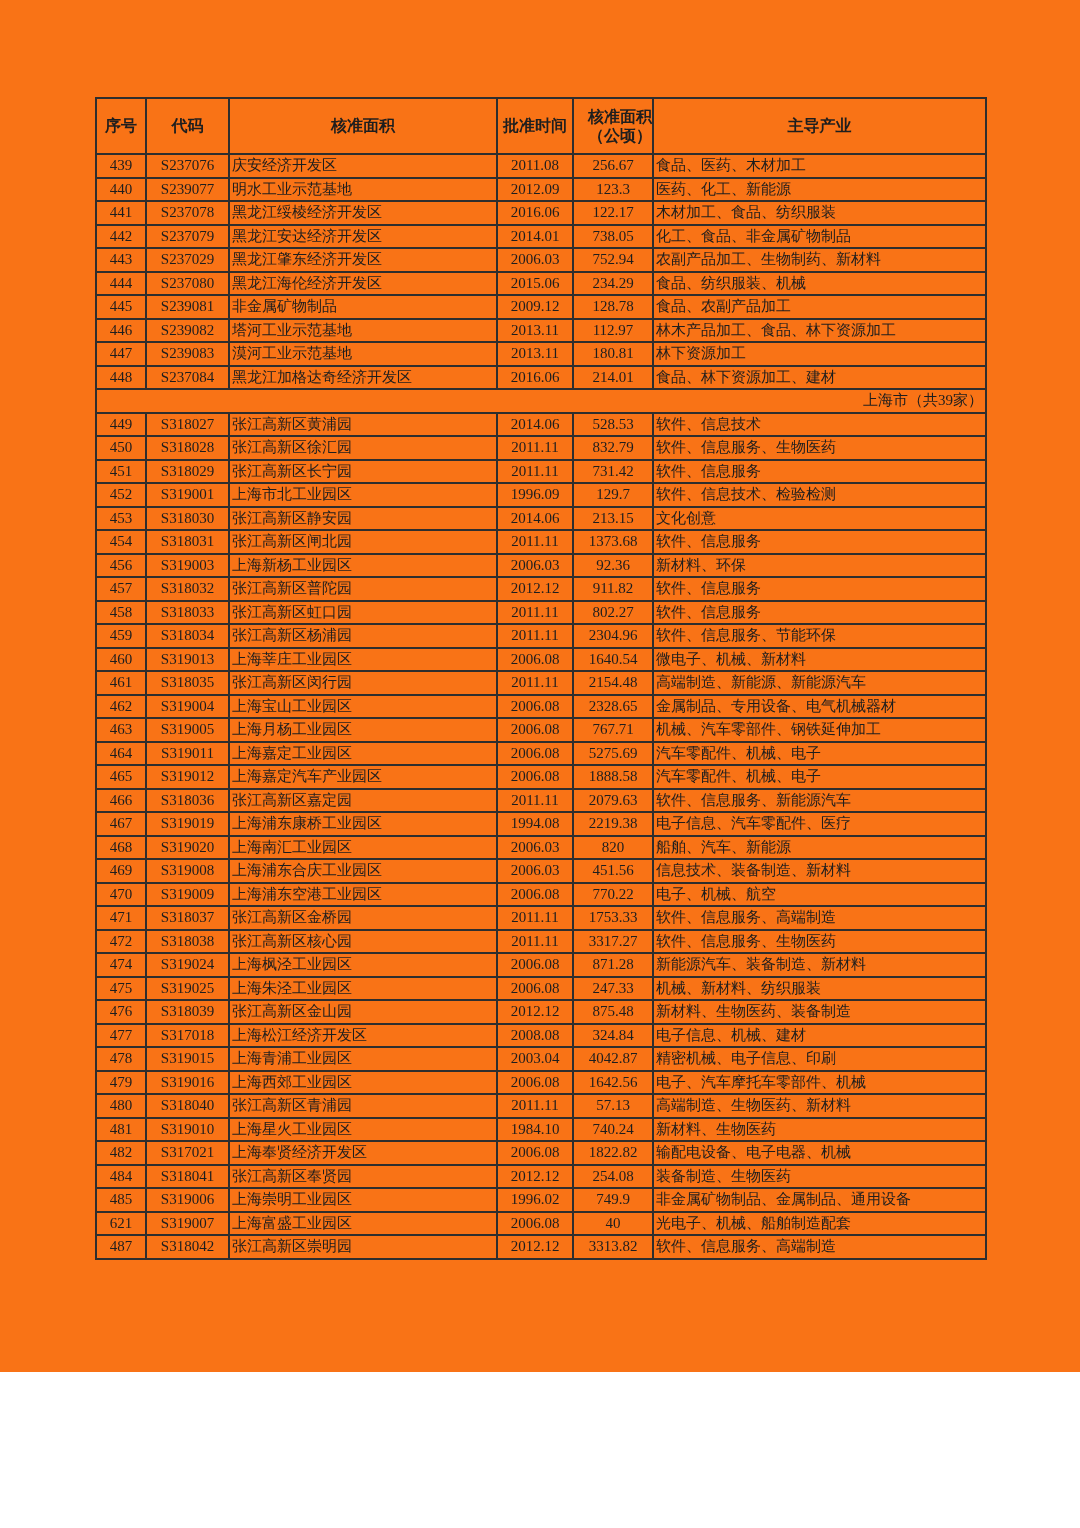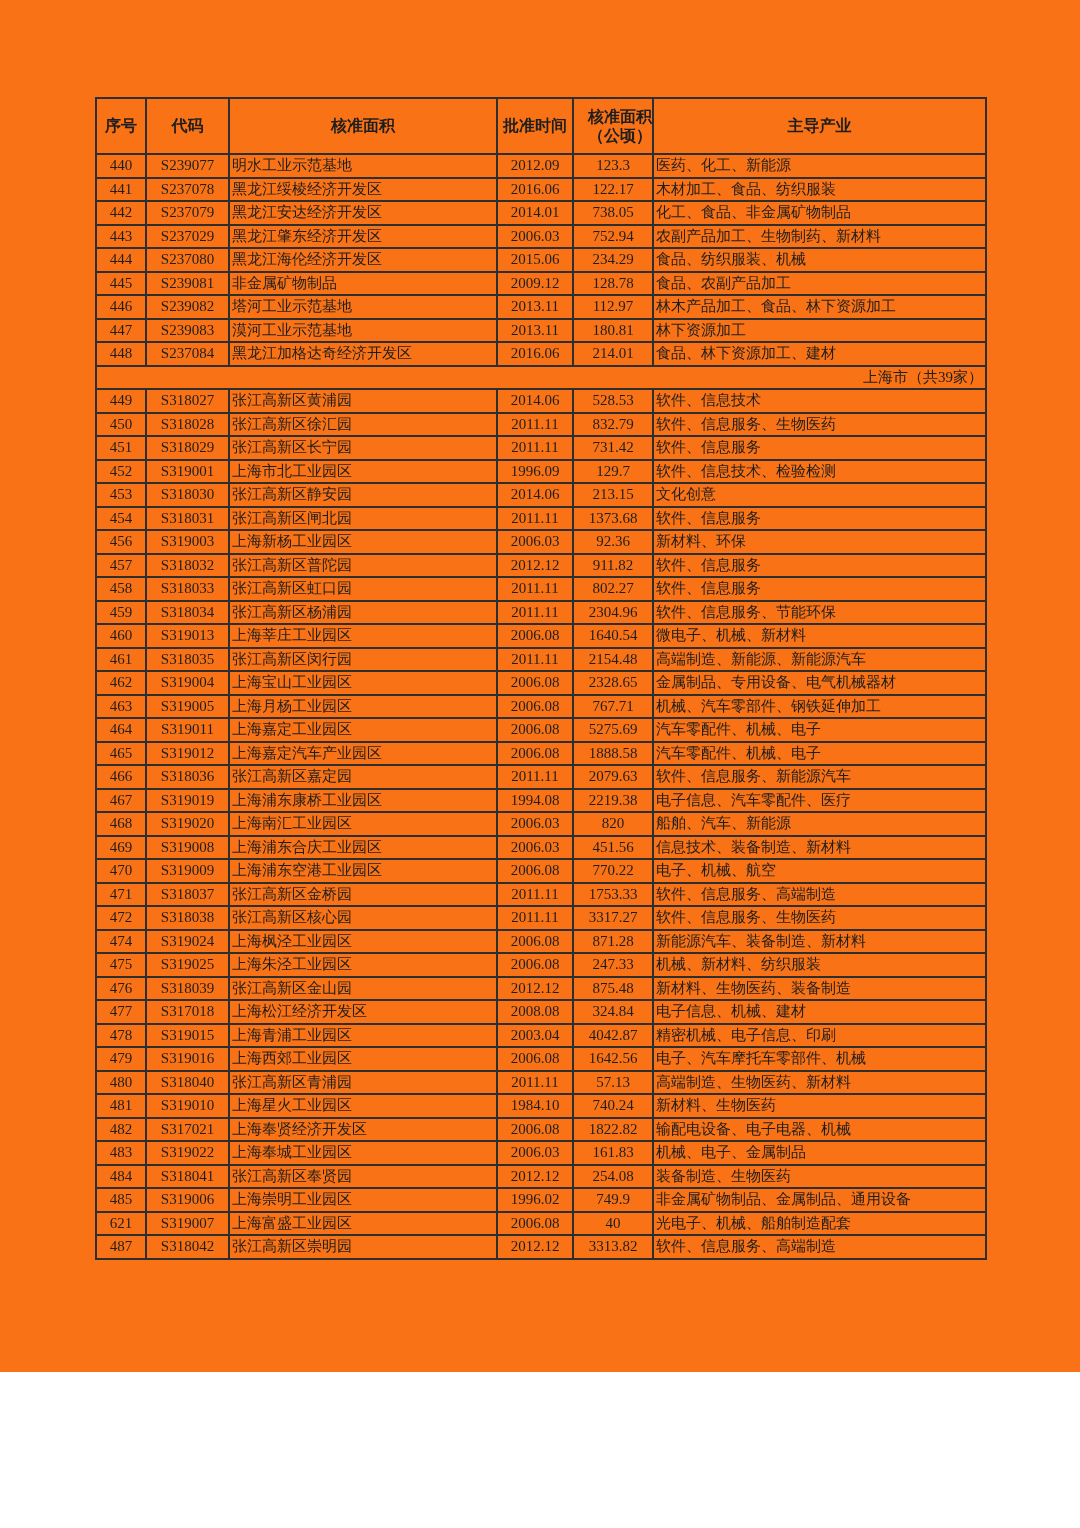--- a/index.html
+++ b/index.html
@@ -94,20 +94,28 @@
         <th>批准时间</th>
         <th>
           <div class="area-header-line">核准面积</div>
           <div class="area-header-line">（公顷）</div>
         </th>
         <th>主导产业</th>
       </tr>
     </thead>
     <tbody>
         <tr>
+          <td class="cell-seq">439</td>
+          <td class="cell-code">S237076</td>
+          <td class="cell-name">庆安经济开发区</td>
+          <td class="cell-date">2011.08</td>
+          <td class="cell-area">256.67</td>
+          <td class="cell-industry">食品、医药、木材加工</td>
+        </tr>
+        <tr>
           <td class="cell-seq">440</td>
           <td class="cell-code">S239077</td>
           <td class="cell-name">明水工业示范基地</td>
           <td class="cell-date">2012.09</td>
           <td class="cell-area">123.3</td>
           <td class="cell-industry">医药、化工、新能源</td>
         </tr>
         <tr>
           <td class="cell-seq">441</td>
           <td class="cell-code">S237078</td>
@@ -423,28 +431,20 @@
           <td class="cell-area">740.24</td>
           <td class="cell-industry">新材料、生物医药</td>
         </tr>
         <tr>
           <td class="cell-seq">482</td>
           <td class="cell-code">S317021</td>
           <td class="cell-name">上海奉贤经济开发区</td>
           <td class="cell-date">2006.08</td>
           <td class="cell-area">1822.82</td>
           <td class="cell-industry">输配电设备、电子电器、机械</td>
-        </tr>
-        <tr>
-          <td class="cell-seq">483</td>
-          <td class="cell-code">S319022</td>
-          <td class="cell-name">上海奉城工业园区</td>
-          <td class="cell-date">2006.03</td>
-          <td class="cell-area">161.83</td>
-          <td class="cell-industry">机械、电子、金属制品</td>
         </tr>
         <tr>
           <td class="cell-seq">484</td>
           <td class="cell-code">S318041</td>
           <td class="cell-name">张江高新区奉贤园</td>
           <td class="cell-date">2012.12</td>
           <td class="cell-area">254.08</td>
           <td class="cell-industry">装备制造、生物医药</td>
         </tr>
         <tr>

